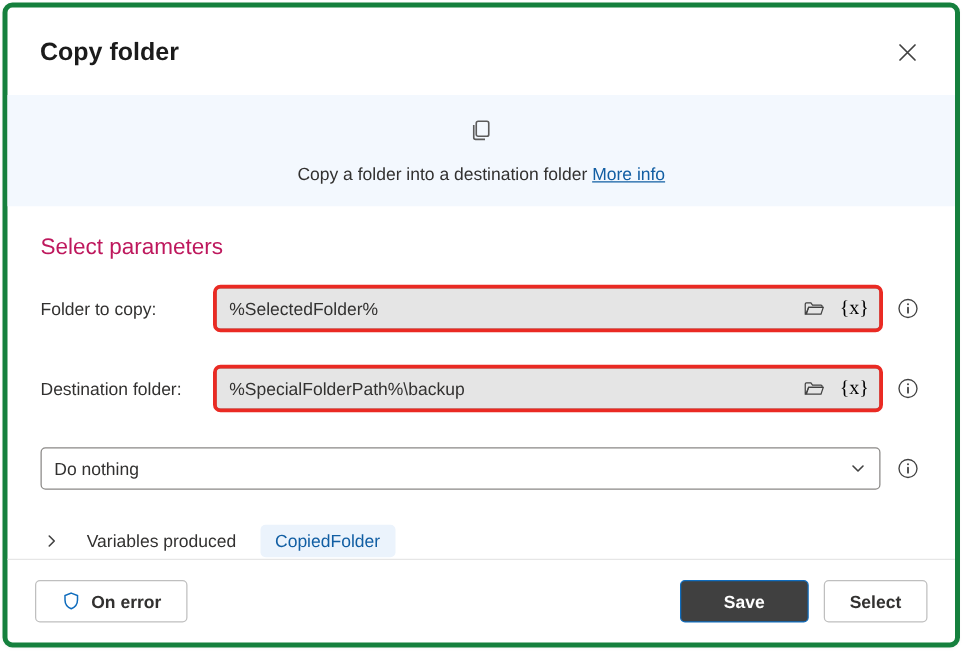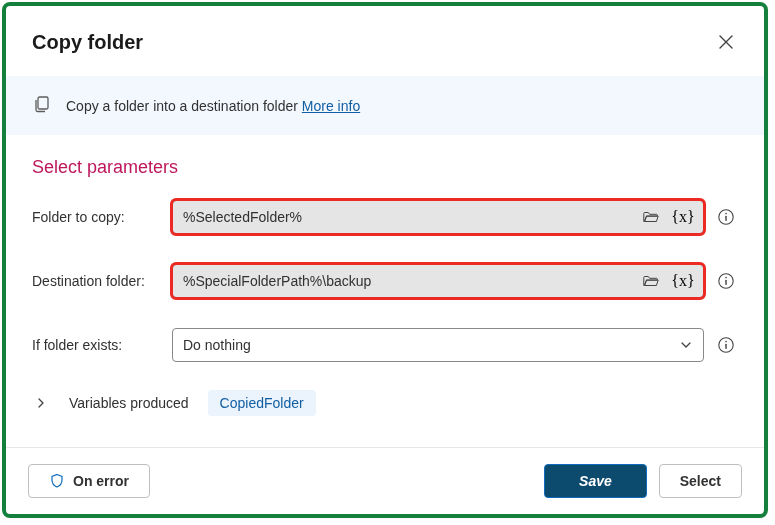--- a/index.html
+++ b/index.html
@@ -34,20 +34,21 @@
       background: none; border: none; cursor: pointer;
       width: 32px; height: 32px; display: flex; align-items: center; justify-content: center;
       border-radius: 4px;
     }
     .info-banner {
       background: #f3f8fe;
       padding: 18px 26px;
       display: flex;
       align-items: center;
       gap: 14px;
+      flex-direction: column;
     }
     .info-banner .ico { flex-shrink: 0; }
     .info-banner .text { color: #323130; }
     .info-banner a { color: #115ea3; text-decoration: underline; }
     .body {
       padding: 22px 26px 10px 26px;
       flex: 1;
       overflow: auto;
     }
     .section-title { font-size: 18px; font-weight: 400; color: #be185d; margin-bottom: 22px; }
@@ -134,25 +135,24 @@
       font-weight: 600;
       cursor: pointer;
       border: 1px solid #bfbfbf;
       background: #fff;
       color: #323130;
       display: flex;
       align-items: center;
       gap: 8px;
     }
     .btn.primary {
-      background: #0c4a6e;
+      background: #404040;
       border-color: #0f6cbd;
       color: #fff;
       padding: 0 34px;
-      font-style: italic;
     }
     .footer-right { display: flex; gap: 12px; }
     .var-txt { font-size: 16px; font-family: "Segoe UI"; }
   </style>
 </head>
 <body>
 
 <div class="dialog">
 
   <div class="header">
@@ -227,21 +227,20 @@
           <svg width="18" height="18" viewBox="0 0 20 20" fill="none">
               <circle cx="10" cy="10" r="8" stroke="#424242" stroke-width="1.2"></circle>
               <circle cx="10" cy="6.2" r="0.9" fill="#424242"></circle>
               <rect x="9.2" y="8.5" width="1.6" height="6" rx="0.8" fill="#424242"></rect>
             </svg>
         </button>
       </div>
     </div>
 
     <div class="form-row">
-      <div class="form-label">If folder exists:</div>
       <div class="field-wrap">
         <div class="select">
           <span>Do nothing</span>
           <svg width="14" height="14" viewBox="0 0 14 14">
               <path d="M3 5 L7 9 L11 5" stroke="#424242" stroke-width="1.3" fill="none" stroke-linecap="round" stroke-linejoin="round"></path>
             </svg>
         </div>
         <button class="info-btn">
           <svg width="18" height="18" viewBox="0 0 20 20" fill="none">
               <circle cx="10" cy="10" r="8" stroke="#424242" stroke-width="1.2"></circle>

